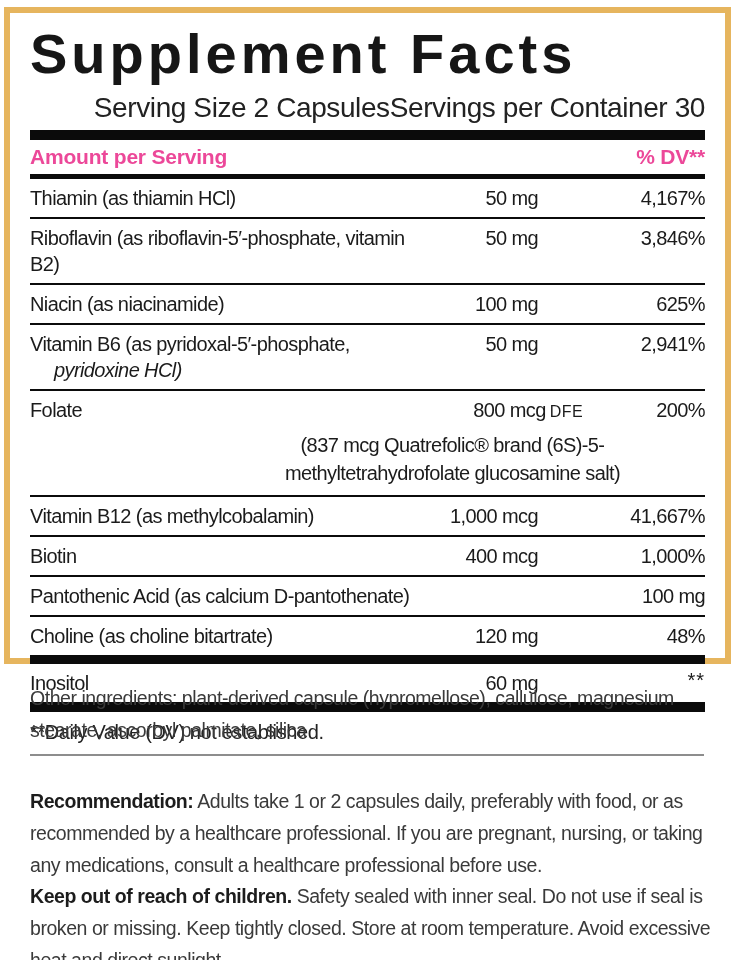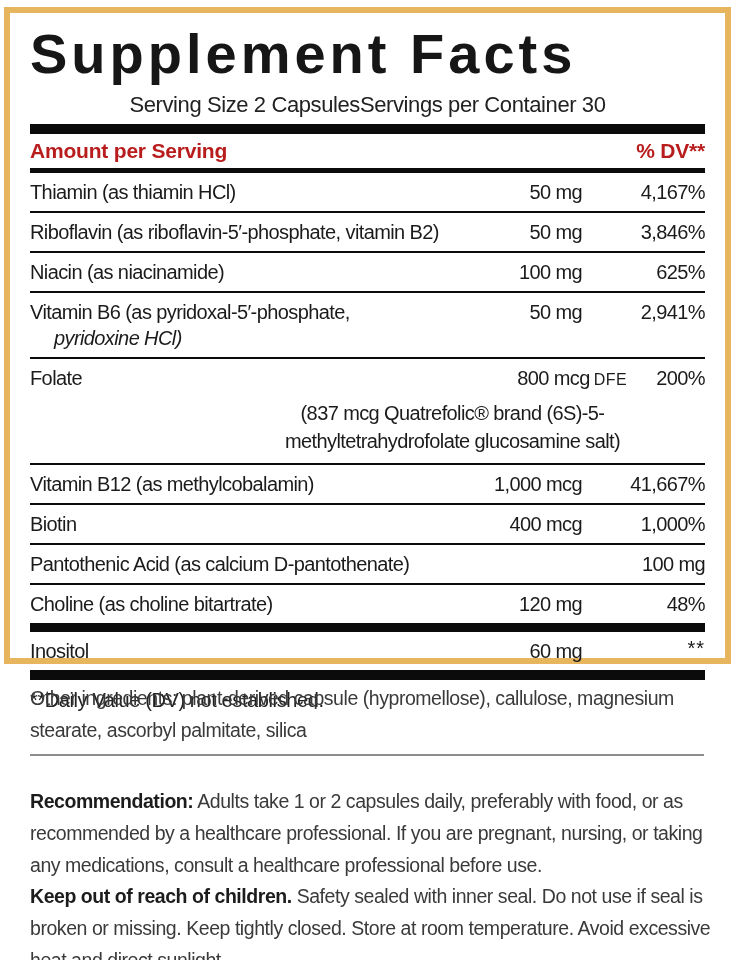--- a/index.html
+++ b/index.html
@@ -12,39 +12,39 @@
   .panel {
     position:absolute; left:4px; top:7px; width:727px; height:657px;
     border:6px solid #E6B55E; background:#fff;
     padding:8px 20px 0 20px;
   }
   .sf-title {
     font-size:56px; font-weight:800; letter-spacing:4px;
     color:#161616; margin-bottom:6px; white-space:nowrap;
   }
   .serving-row {
-    display:flex; justify-content:center;
-    font-size:22px; letter-spacing:-0.4px; color:#222;
+    display:flex; justify-content:flex-end;
+    font-size:28px; letter-spacing:-0.4px; color:#222;
     margin-bottom:6px;
   }
   .bar { background:#0b0b0b; width:100%; }
   .bar-10 { height:10px; }
   .bar-9  { height:9px; }
   .bar-5  { height:5px; }
   .hdr-row {
     display:flex; justify-content:space-between;
     font-size:21px; font-weight:bold; letter-spacing:-0.2px;
-    padding:5px 0 5px 0; color:#b91c1c;text-align:center;
+    padding:5px 0 5px 0; color:#ec4899;text-align:center;
   }
   .row-wrap { border-top:2px solid #0b0b0b; }
   .row-wrap.first { border-top:none; }
   .row {
     display:flex; align-items:flex-start;
     font-size:20px; letter-spacing:-0.6px;
-    padding:6px 0 6px 0; line-height:26px; color:#1b1b1b;
+    padding:6px 0 6px 0; line-height:26px; color:#1b1b1b;gap:44px;
   }
   .r-name { flex:1 1 auto; padding-right:6px; }
   .r-name .indent { padding-left:24px;font-style:italic; }
   .r-amt { flex:0 0 auto; margin-left:auto; text-align:right; white-space:nowrap; }
   .r-amt .suffix { font-size:16px; letter-spacing:0.4px; margin-left:4px;text-align:center; }
   .r-dv { flex:0 0 123px; text-align:right; white-space:nowrap; }
   .r-dv.narrow { flex:0 0 78px; }
   .r-dv.star { letter-spacing:1px; line-height:20px; }
   .row-sub {
     text-align:center; padding:0 0 8px 170px;

